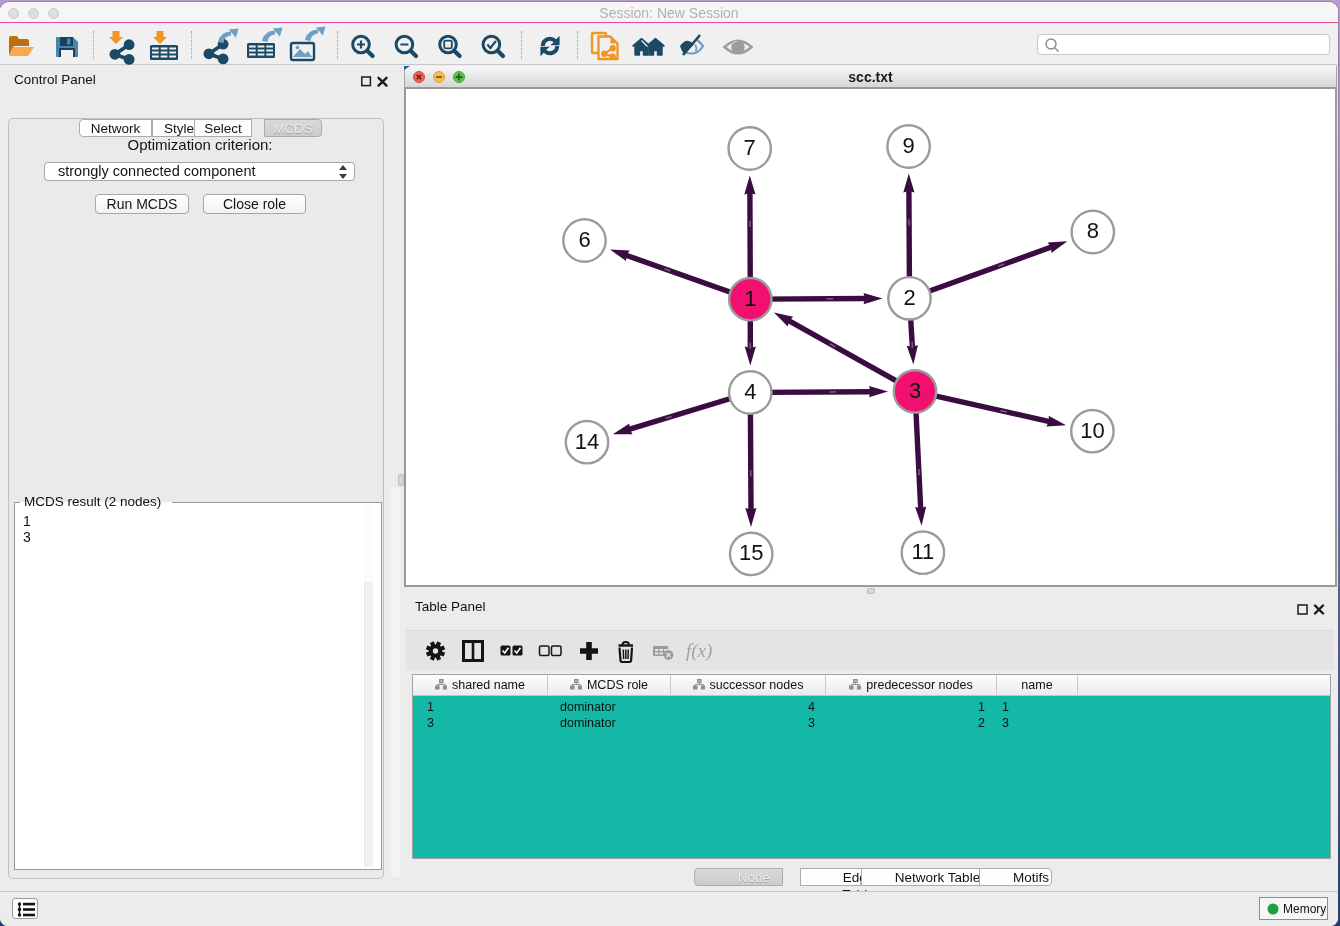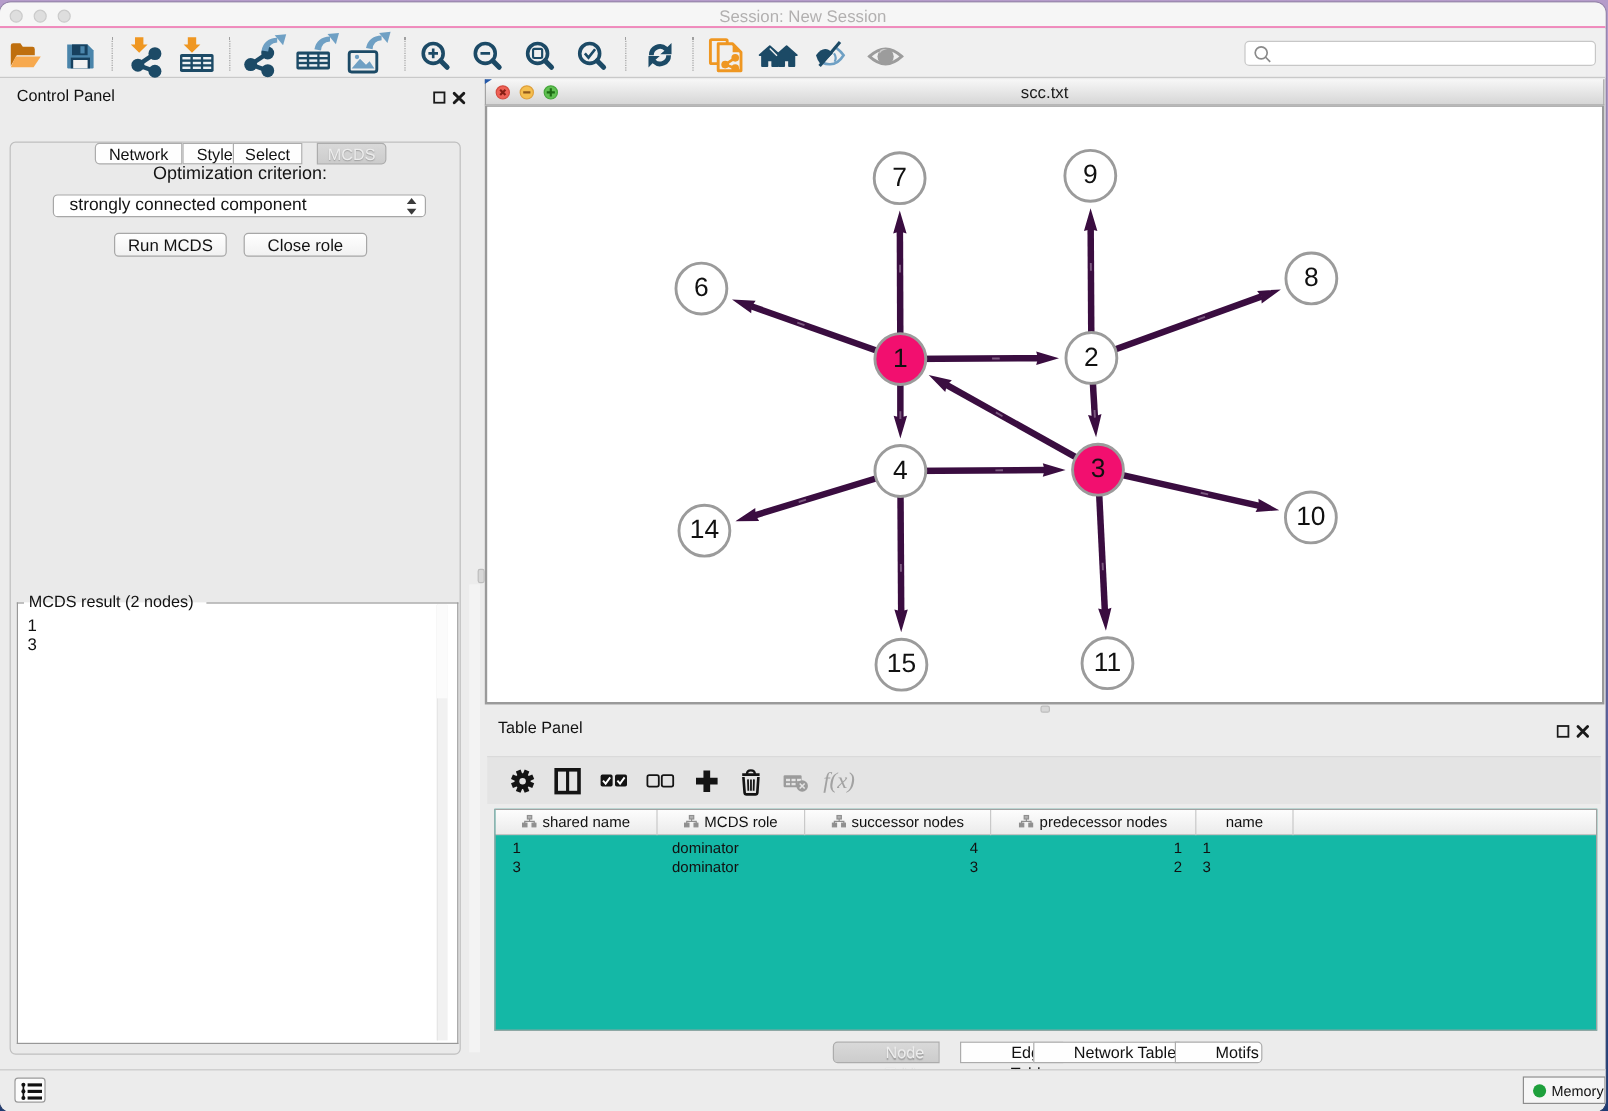--- a/index.html
+++ b/index.html
@@ -26,39 +26,39 @@
 .mtl { position:absolute; top:500px; height:1px; background:#989898; }
 #mcds-leg { position:absolute; left:24px; top:492px; font-size:13.5px; color:#111; }
 #mcds-track { position:absolute; right:8px; top:2px; bottom:2px; width:9px; background:#f1f1f1; border-left:1px solid #e6e6e6; }
 #mcds-thumb { position:absolute; right:0px; top:0px; width:9px; height:78px; background:#fbfbfb; }
 .mres { position:absolute; left:8px; font-size:14px; color:#111; }
 
 #grip-v { position:absolute; left:398px; top:472px; width:6px; height:12px; background:#d7d7d7; border:1px solid #bdbdbd; border-radius:2px; }
 
 #net { position:absolute; left:404px; top:64px; width:933px; height:521px; }
 #net-tb { position:absolute; left:0; top:0; right:0; height:22px; background:linear-gradient(#f7f7f7,#d6d6d6); border:1px solid #a3a3a3; border-top:none; border-bottom:1px solid #9a9a9a; }
-#net-title { position:absolute; left:0; right:0; top:3px; text-align:center; font-size:14px; font-weight:400; color:#1a1a1a; }
+#net-title { position:absolute; left:0; right:0; top:3px; text-align:center; font-size:14px; font-weight:700; color:#1a1a1a; }
 .ntl { position:absolute; top:5px; width:12px; height:12px; border-radius:50%; }
 #canvas { position:absolute; left:0; top:22px; width:933px; height:499px; background:#fff; border:2px solid #9a9a9a; border-top:1px solid #9a9a9a; }
 #corner-tri { position:absolute; left:0px; top:0px; width:0; height:0; border-top:4.5px solid #2458a8; border-right:6px solid transparent; }
 #grip-h { position:absolute; left:867px; top:586px; width:8px; height:6px; background:#d7d7d7; border:1px solid #bdbdbd; border-radius:2px; }
 
 #tp-title { position:absolute; left:415px; top:597px; font-size:13.5px; color:#111; }
 #tp-toolbar { position:absolute; left:406px; top:628px; right:4px; height:40px; background:#e4e4e4; border-top:1px solid #dadada; }
 #tbl { position:absolute; left:412px; top:672px; width:919px; height:185px; background:#14b8a6; border:1px solid #a2a2a2; }
 #thead { position:absolute; left:0; top:0; right:0; height:21px; background:linear-gradient(#fdfdfd,#ebebeb); border-bottom:1px solid #c3c3c3; }
 .hcell { position:absolute; top:0; height:21px; border-right:1px solid #c9c9c9; font-size:12.5px; color:#111; text-align:center; line-height:21px; }
 .trow { position:absolute; left:0; right:0; height:16px; font-size:12.5px; color:#111; }
 .tcell { position:absolute; top:1px; }
 .btab { position:absolute; top:866px; height:18px; border:1px solid #acacac; background:#fefefe; font-size:13.5px; color:#111; text-align:center; line-height:17px;padding-left:31px; }
 .tabsel { background:linear-gradient(#d9d9d9,#cccccc) !important; color:#ededed !important; text-shadow:0 1px 1px #9a9a9a; }
 
 #status { position:absolute; left:0; right:0; bottom:0; height:35px; background:#ececec; border-top:1px solid #c9c9c9; }
 #lbtn { position:absolute; left:12px; bottom:7px; width:26px; height:21px; background:#fcfcfc; border:1px solid #9a9a9a; border-radius:3px; }
-#membtn { position:absolute; right:0; bottom:6px; width:69px; height:23px; background:#f6f6f6; border:1px solid #8d8d8d; font-size:12px; color:#111; }
+#membtn { position:absolute; right:10px; bottom:6px; width:69px; height:23px; background:#f6f6f6; border:1px solid #8d8d8d; font-size:12px; color:#111; }
 </style>
 </head>
 <body>
 <div id="win">
   <div id="titlebar">
     <div class="tl" style="left:8px"></div>
     <div class="tl" style="left:27.5px"></div>
     <div class="tl" style="left:47.5px"></div>
     <div id="wtitle">Session: New Session</div>
   </div>

